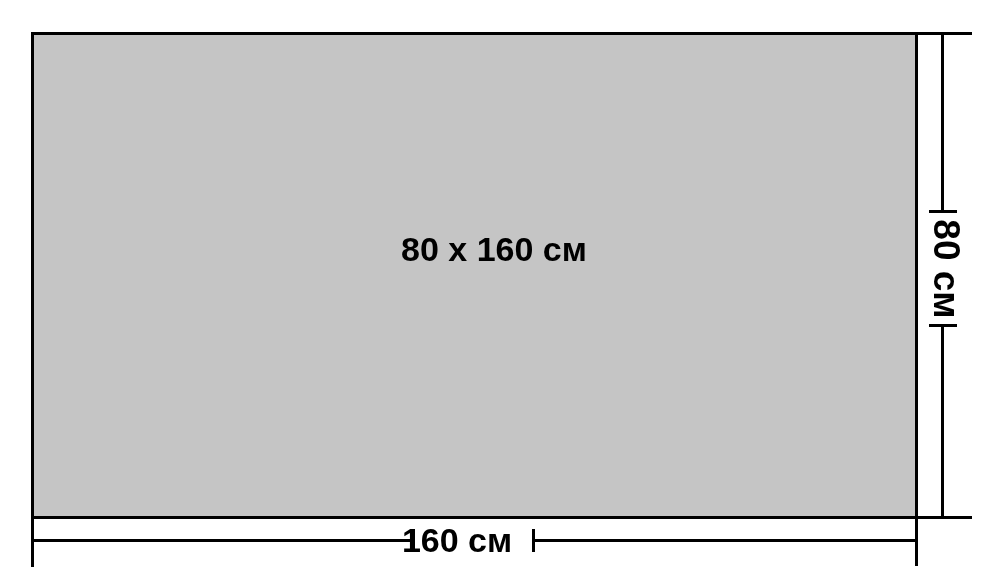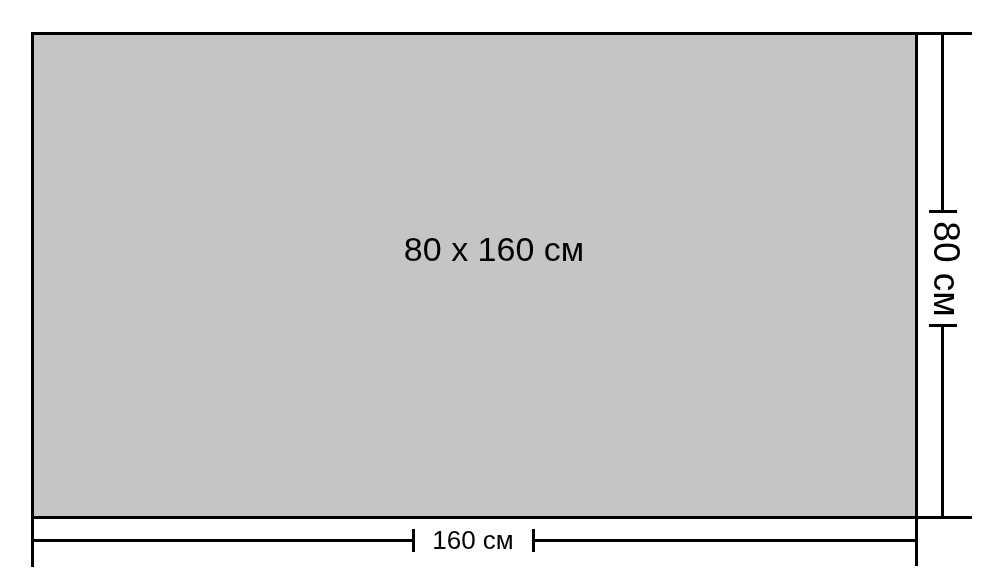--- a/index.html
+++ b/index.html
@@ -8,20 +8,21 @@
     background: #ffffff;
   }
   .canvas {
     position: relative;
     width: 1000px;
     height: 582px;
     background: #ffffff;
     overflow: hidden;
     font-family: "Liberation Sans", sans-serif;
     color: #000000;
+    font-weight: bold;
   }
   .panel {
     position: absolute;
     left: 31px;
     top: 32px;
     width: 887px;
     height: 487px;
     box-sizing: border-box;
     border: 3px solid #000000;
     background: #c5c5c5;
@@ -53,24 +54,24 @@
     color: #000000;
     line-height: 1;
   }
   .center-label {
     left: 494px;
     top: 249px;
     transform: translate(-50%, -50%);
     font-size: 34px;
   }
   .width-label {
-    left: 473px;
+    left: 457px;
     top: 540px;
     transform: translate(-50%, -50%);
-    font-size: 26px;
+    font-size: 34px;
   }
   .height-label {
     left: 946px;
     top: 269px;
     transform: translate(-50%, -50%) rotate(90deg);
     font-size: 37px;
   }
 </style>
 </head>
 <body>

